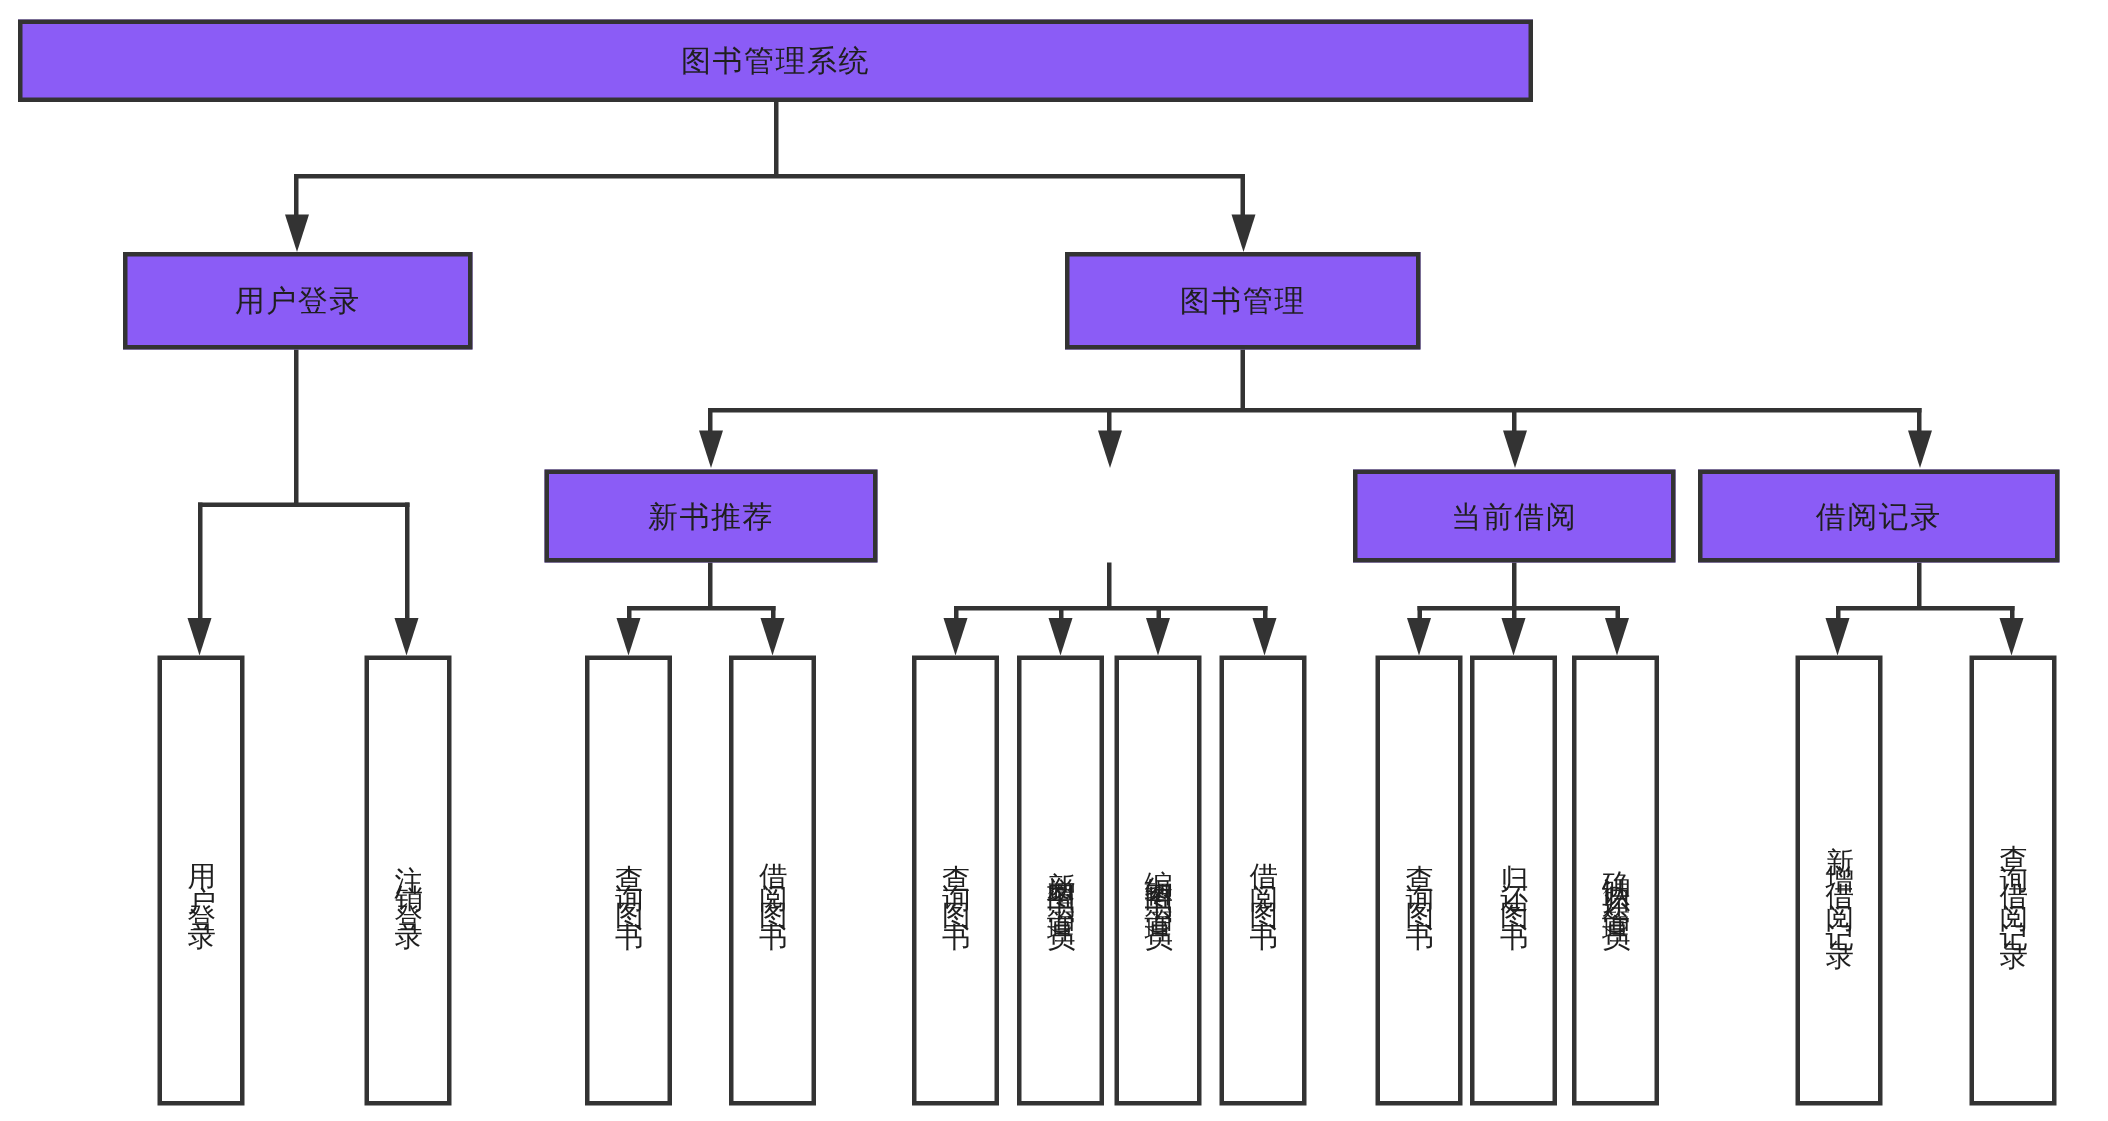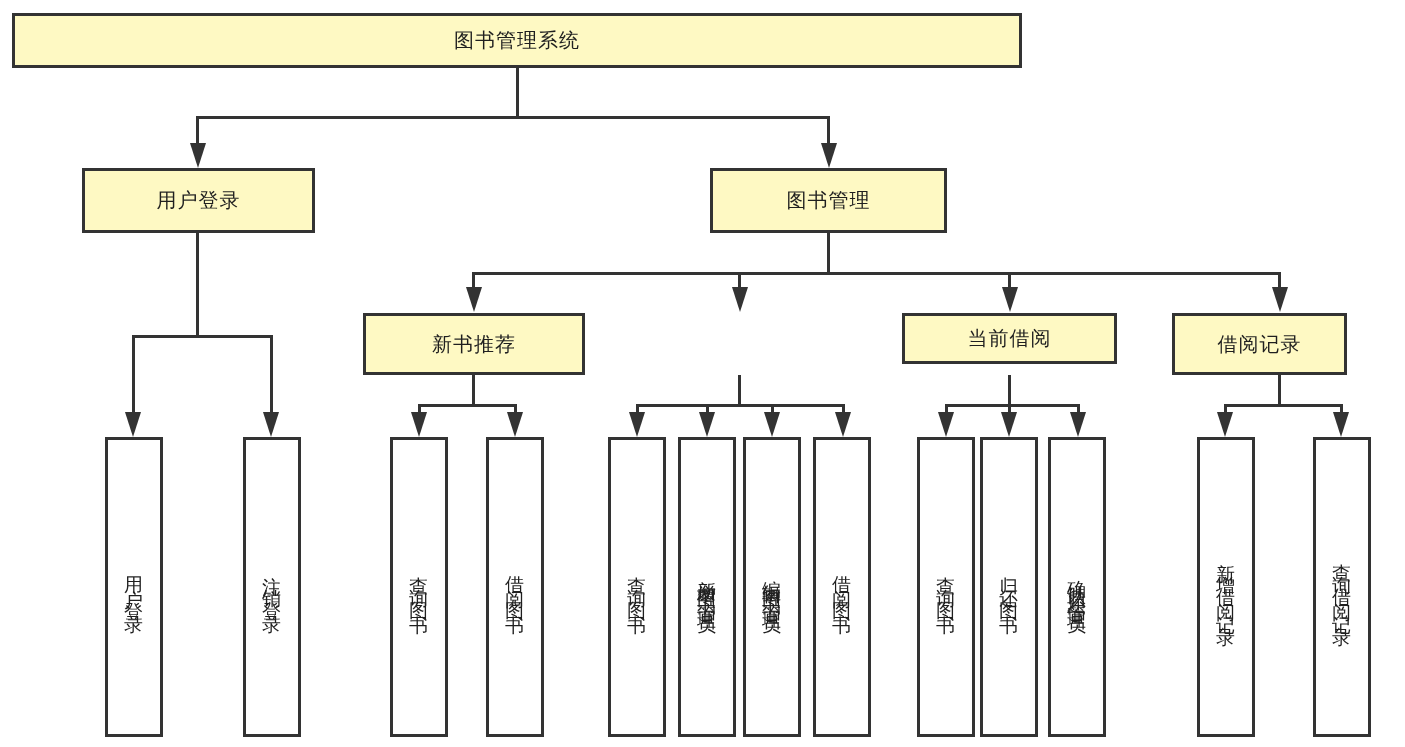--- a/index.html
+++ b/index.html
@@ -15,21 +15,21 @@
     background:var(--bg);
     font-family:"Liberation Sans","DejaVu Sans",sans-serif;
     color:var(--text);
     overflow:hidden;
   }
   
   .node{
     position:absolute;
     box-sizing:border-box;
     border:3px solid var(--line);
-    background:#fef9c3;
+    background:#8b5cf6;
     display:flex;align-items:center;justify-content:center;
     font-size:20px;
     letter-spacing:1px;
     white-space:nowrap;
   }
   .vnode{
     position:absolute;
     box-sizing:border-box;
     border:3px solid var(--line);
     background:#fff;
@@ -132,24 +132,24 @@
   <div class="node" style="left:82px;top:168px;width:233px;height:65px">
     <span>用户登录</span>
   </div>
   <div class="node" style="left:363px;top:313px;width:222px;height:62px">
     <span>新书推荐</span>
   </div>
 
   <div class="node" style="left:710px;top:168px;width:237px;height:65px">
     <span>图书管理</span>
   </div>
-  <div class="node" style="left:902px;top:313px;width:215px;height:51px">
+  <div class="node" style="left:902px;top:313px;width:215px;height:62px">
     <span>当前借阅</span>
   </div>
-  <div class="node" style="left:1172px;top:313px;width:175px;height:62px">
+  <div class="node" style="left:1132px;top:313px;width:241px;height:62px">
     <span>借阅记录</span>
   </div>
 
   <div class="vnode" style="left:105px">
     <span class="vtxt">用户登录</span>
   </div>
   <div class="vnode" style="left:243px">
     <span class="vtxt">注销登录</span>
   </div>
   <div class="vnode" style="left:390px">

